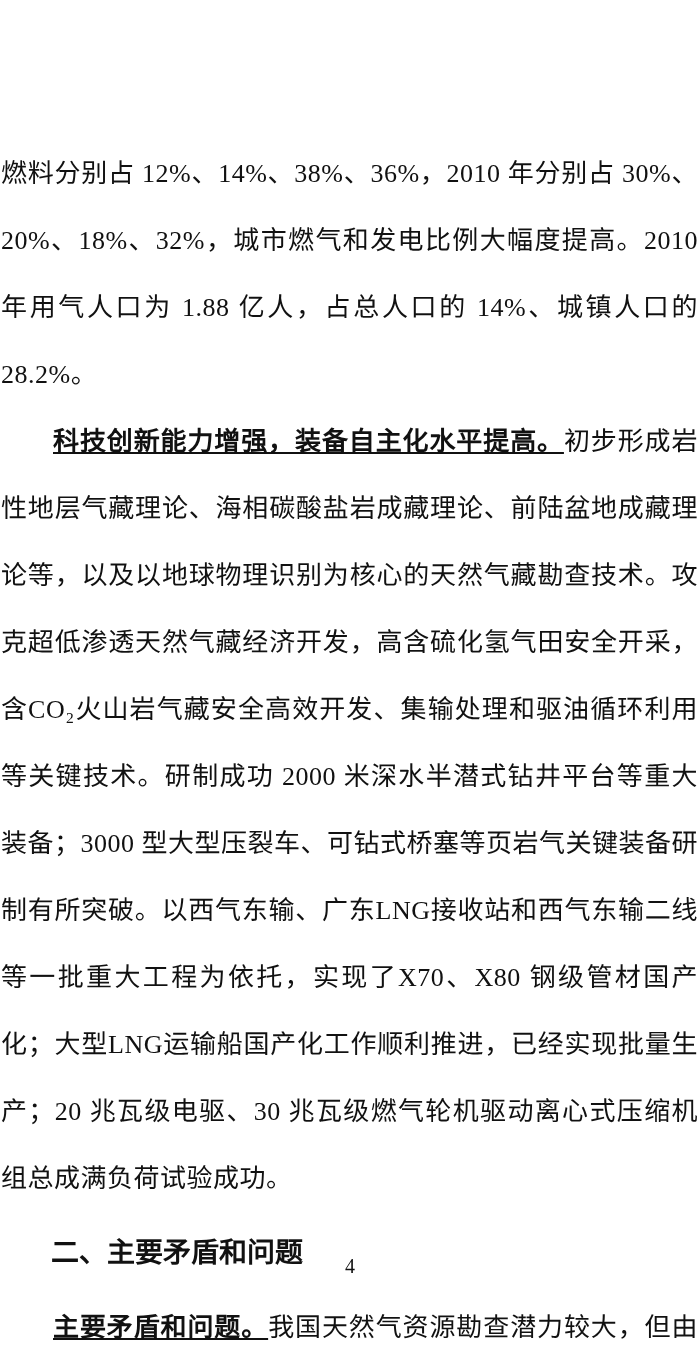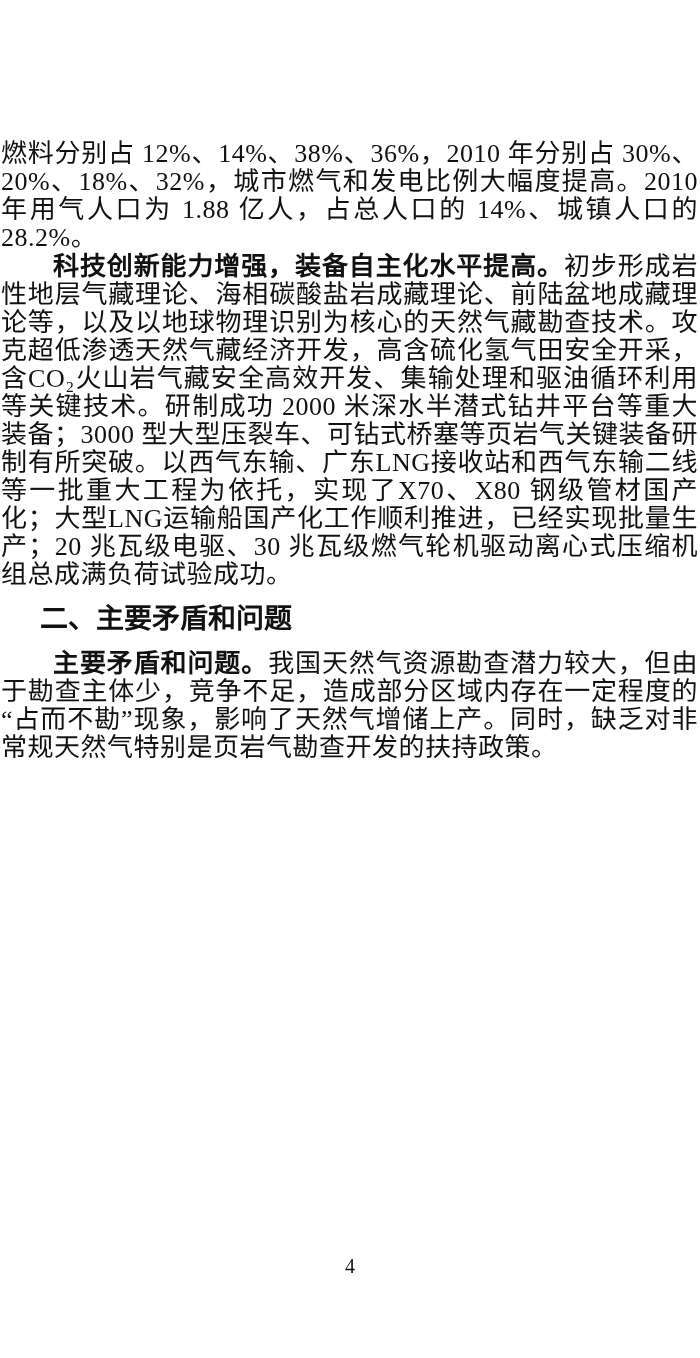--- a/index.html
+++ b/index.html
@@ -19,34 +19,35 @@
   }
   .content {
     position: absolute;
     top: 140px;
     left: 1px;
     width: 697px;
   }
   .body-para {
     margin: 0;
     font-size: 26px;
-    line-height: 28px;
+    line-height: 67px;
     text-align: justify;
     letter-spacing: 0.5px;
     font-family: "Liberation Serif", serif;
   }
   .body-para.indent {
     text-indent: 52px;
   }
   .run-in-lead {
     font-weight: bold;
     font-family: "Liberation Sans", sans-serif;
+    text-decoration: underline;
   }
   .section-heading {
-    margin: 5px;
+    margin: 16px;
     padding-left: 34px;
     font-size: 28px;
     line-height: 50px;
     font-weight: bold;
     font-family: "Liberation Sans", sans-serif;
     color: #111111;
   }
   .page-number {
     position: absolute;
     top: 1248px;

